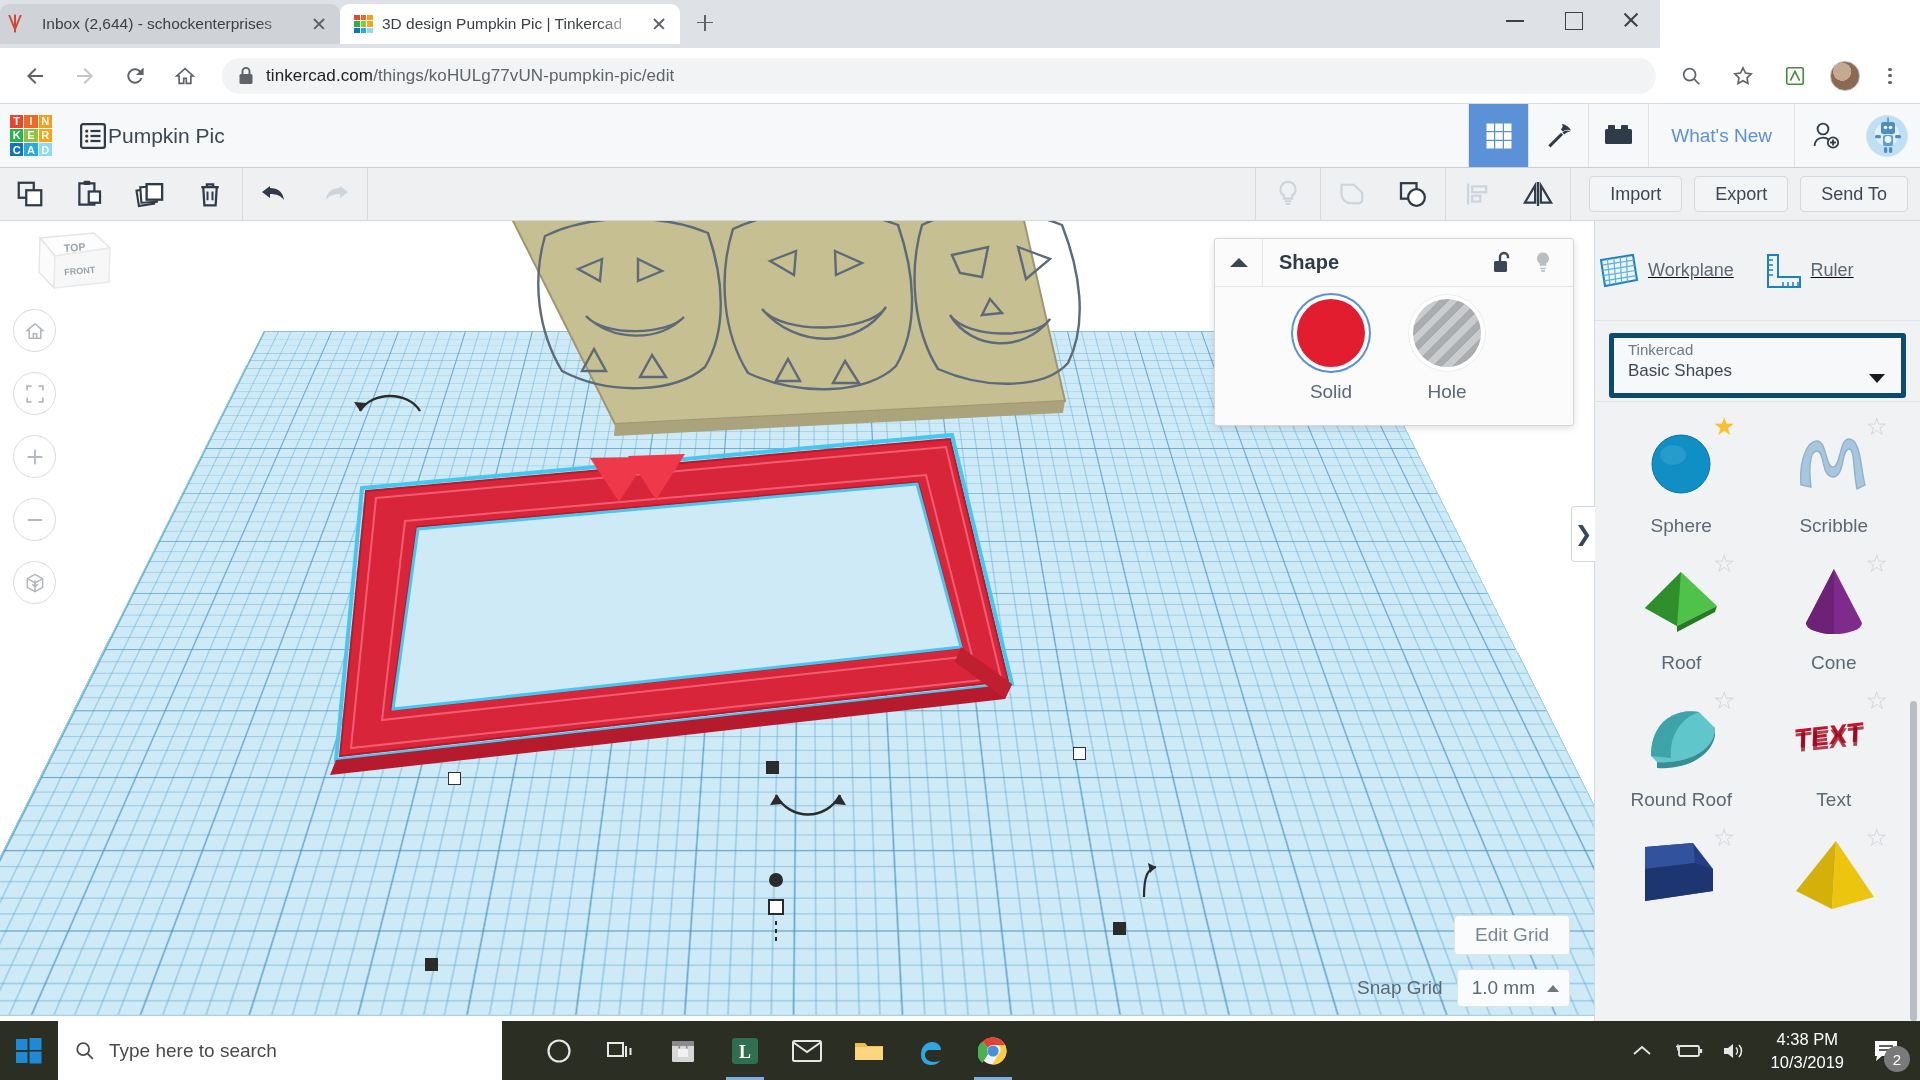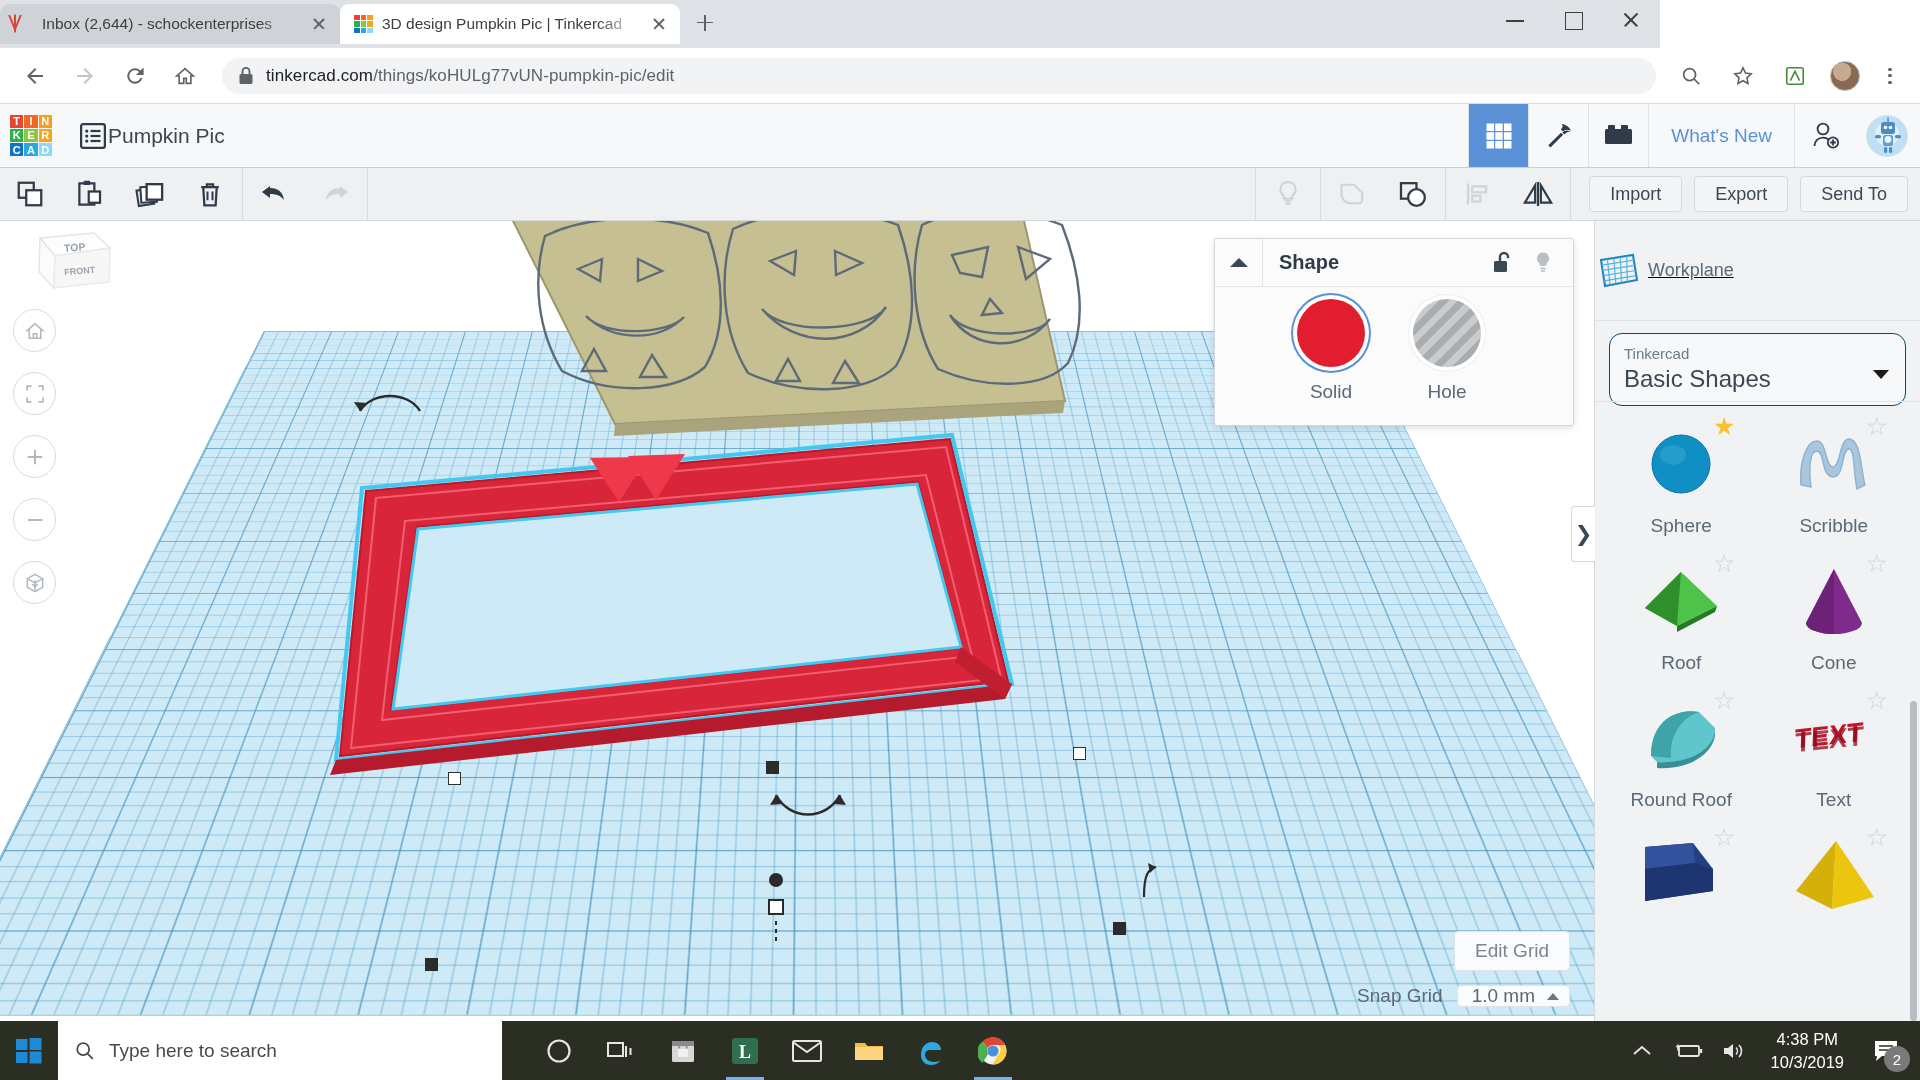--- a/index.html
+++ b/index.html
@@ -181,21 +181,21 @@
   }
   .gridctl { position: absolute; right: 24px; bottom: 14px; text-align: right; }
   .editgrid {
     display: inline-flex; align-items: center; justify-content: center;
     height: 40px; padding: 0 20px; background: #fafbfc; border: 1px solid #dfe2e6;
     border-radius: 4px; color: #7a8694; font-size: 19px; cursor: pointer;
   }
   .snaprow { display: flex; align-items: center; justify-content: space-between; gap: 14px; margin-top: 14px; }
   .snaplabel { color: #5b6876; font-size: 19px; }
   .snapsel {
-    height: 22px; min-width: 110px; background: #fafbfc; border: 1px solid #dfe2e6;
+    height: 38px; min-width: 110px; background: #fafbfc; border: 1px solid #dfe2e6;
     border-radius: 4px; display: flex; align-items: center; justify-content: space-between;
     padding: 0 10px 0 14px; color: #5b6876; font-size: 19px; cursor: pointer;
   }
   .caret-up { width: 0; height: 0; border-left: 6px solid transparent; border-right: 6px solid transparent;
               border-bottom: 7px solid #6b7785; margin-left: 12px; }
 
   
   .shape-panel {
     position: absolute; left: 1214px; top: 238px; width: 360px; height: 188px;
     background: #fbfbfc; border: 1px solid #d3d8de; border-radius: 3px;
@@ -222,24 +222,24 @@
 
   
   .sidebar {
     position: absolute; right: 0; top: 221px; width: 326px; height: 800px;
     background: #f1f2f4; border-left: 1px solid #d3d8de;
   }
   .sb-tools { display: flex; height: 100px; border-bottom: 1px solid #e0e3e7; }
   .sb-tool { flex: 1; display: flex; flex-direction: row; align-items: center;
              justify-content: flex-start; gap: 7px; cursor: pointer; text-decoration: underline; }
   .sb-tool-label { font-size: 18px; color: #5b6876; }
-  .sb-select-wrap { margin: 12px 14px 0 14px; background: #f7f8f9; border: 1px solid #0c4a6e;
-                    border-radius: 13px; padding: 11px 14px 12px 14px; cursor: pointer; position: relative; }
+  .sb-select-wrap { margin: 12px 14px 0 14px; background: #f7f8f9; border: 5px solid #0c4a6e;
+                    border-radius: 3px; padding: 3px 14px 12px 14px; cursor: pointer; position: relative; }
   .sb-select-kicker { font-size: 15px; color: #6d7a88; }
-  .sb-select-value { font-size: 24px; color: #3b4754; margin-top: 3px; }
+  .sb-select-value { font-size: 17px; color: #3b4754; margin-top: 3px; }
   .caret-down { position: absolute; right: 16px; top: 36px; width: 0; height: 0;
                 border-left: 8px solid transparent; border-right: 8px solid transparent;
                 border-top: 9px solid #1b1b1b; }
   .sb-grid { position: absolute; left: 0; right: 0; top: 180px; bottom: 0; overflow: hidden; padding: 4px 10px 0 10px;
              border-top: 1px solid #e0e3e7; }
   .sb-row { display: flex; }
   .sb-item { width: 50%; position: relative; padding: 16px 0 6px 0; text-align: center; cursor: pointer; }
   .sb-star { position: absolute; right: 22px; top: 8px; font-size: 25px; line-height: 1;
              color: #cdd2d7; }
   .sb-star.on { color: #fbc02d; }
@@ -720,20 +720,30 @@
     <div class="sb-tool">
       <svg width="46" height="42" viewBox="0 0 46 42">
         <path d="M6 10 L38 5 L42 30 L10 36 Z" fill="none" stroke="#1a82c4" stroke-width="2"></path>
         <g stroke="#58b3e0" stroke-width="1.2">
           <path d="M12.4 9 L15 34.9M18.8 8.1 L20.8 33.8M25.2 7.1 L26.6 32.8M31.6 6.1 L32.4 31.7"></path>
           <path d="M6.8 15.2 L38.8 10.1M7.6 20.4 L39.6 15.3M8.4 25.6 L40.4 20.5M9.2 30.8 L41.2 25.7"></path>
         </g>
       </svg>
       <span class="sb-tool-label">Workplane</span>
     </div>
+    <div class="sb-tool">
+      <svg width="46" height="42" viewBox="0 0 46 42">
+        <path d="M10 5 H20 V27 H42 V37 H10 Z" fill="none" stroke="#1a82c4" stroke-width="2"></path>
+        <g stroke="#1a82c4" stroke-width="1.5">
+          <path d="M10 10 h5M10 15 h5M10 20 h5M10 25 h5"></path>
+          <path d="M25 37 v-5M30 37 v-5M35 37 v-5M40 37 v-5"></path>
+        </g>
+      </svg>
+      <span class="sb-tool-label">Ruler</span>
+    </div>
   </div>
 
   <div class="sb-select-wrap">
     <div class="sb-select-kicker">Tinkercad</div>
     <div class="sb-select-value">Basic Shapes</div>
     <span class="caret-down"></span>
   </div>
 
   <div class="sb-grid">
 

